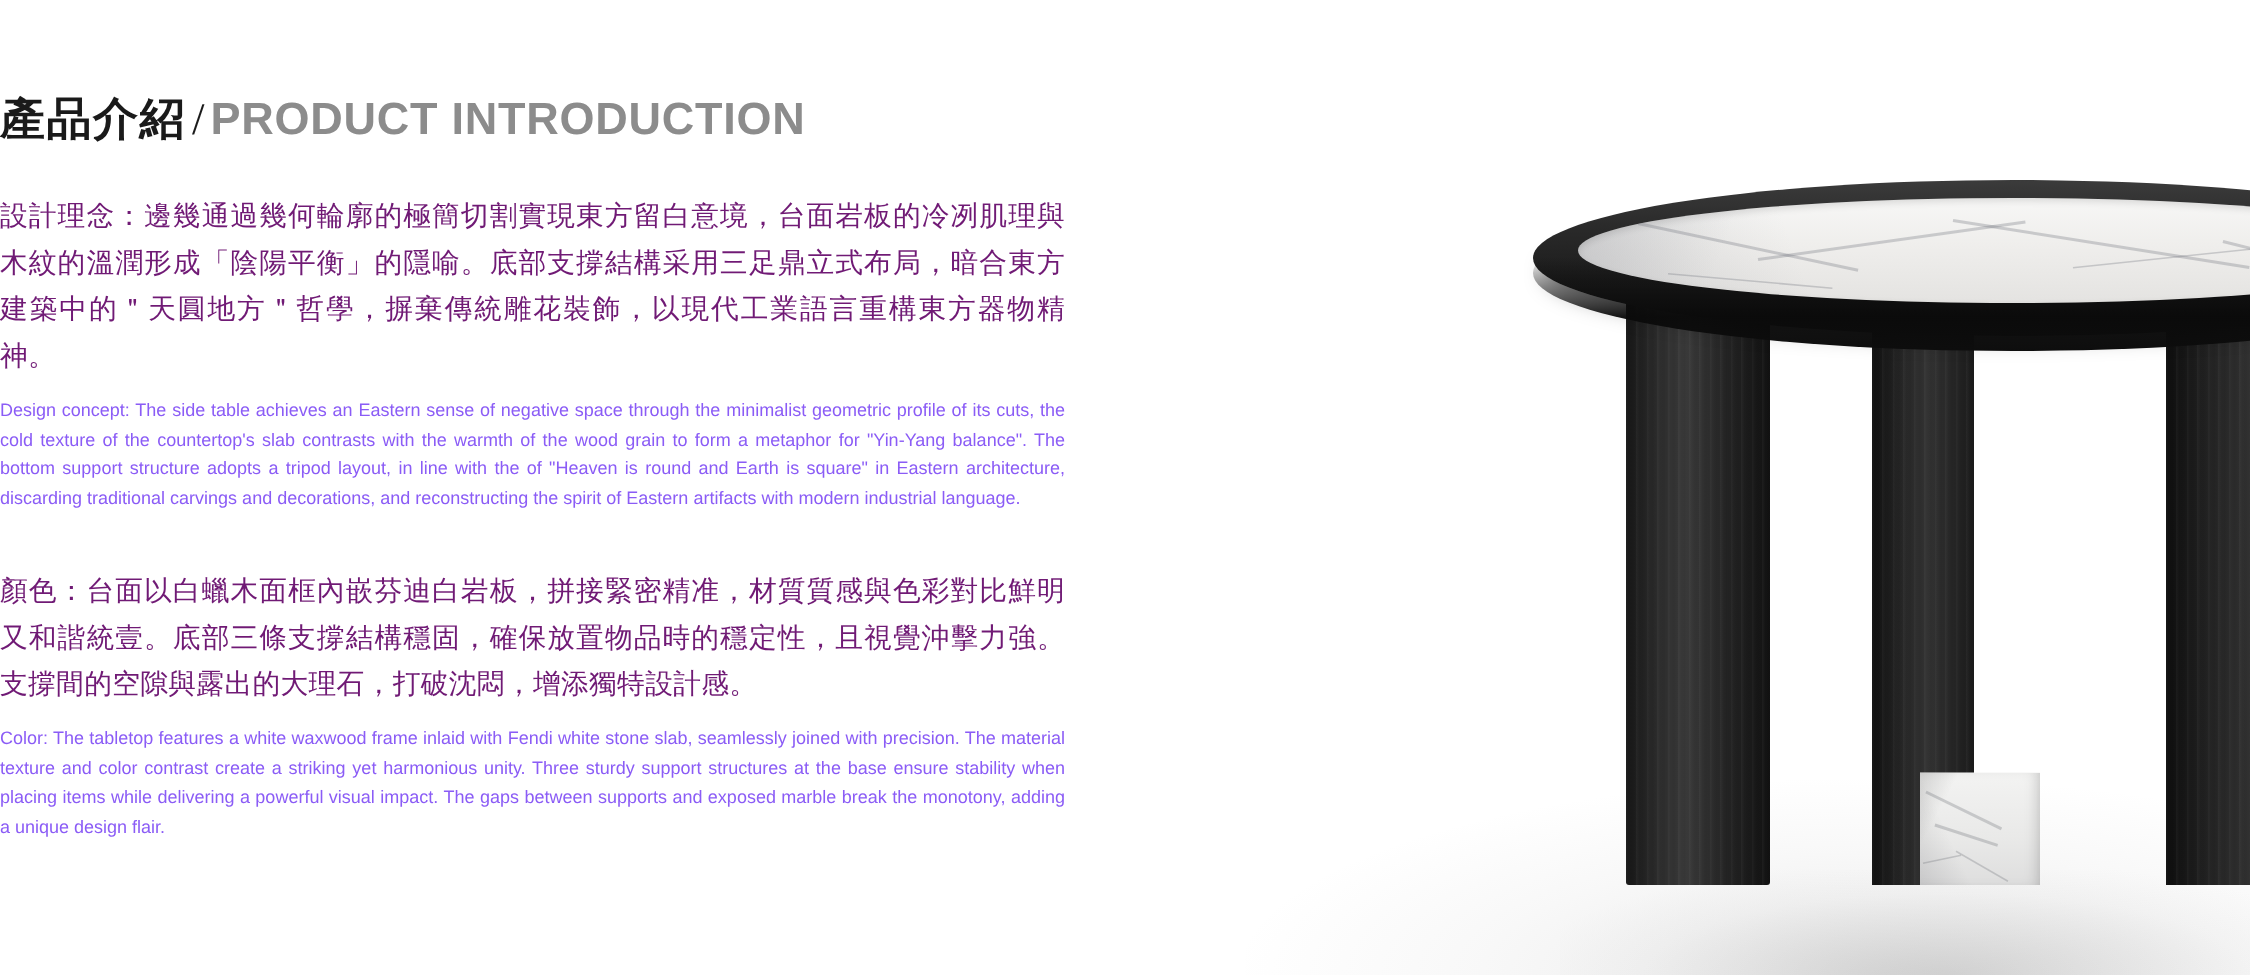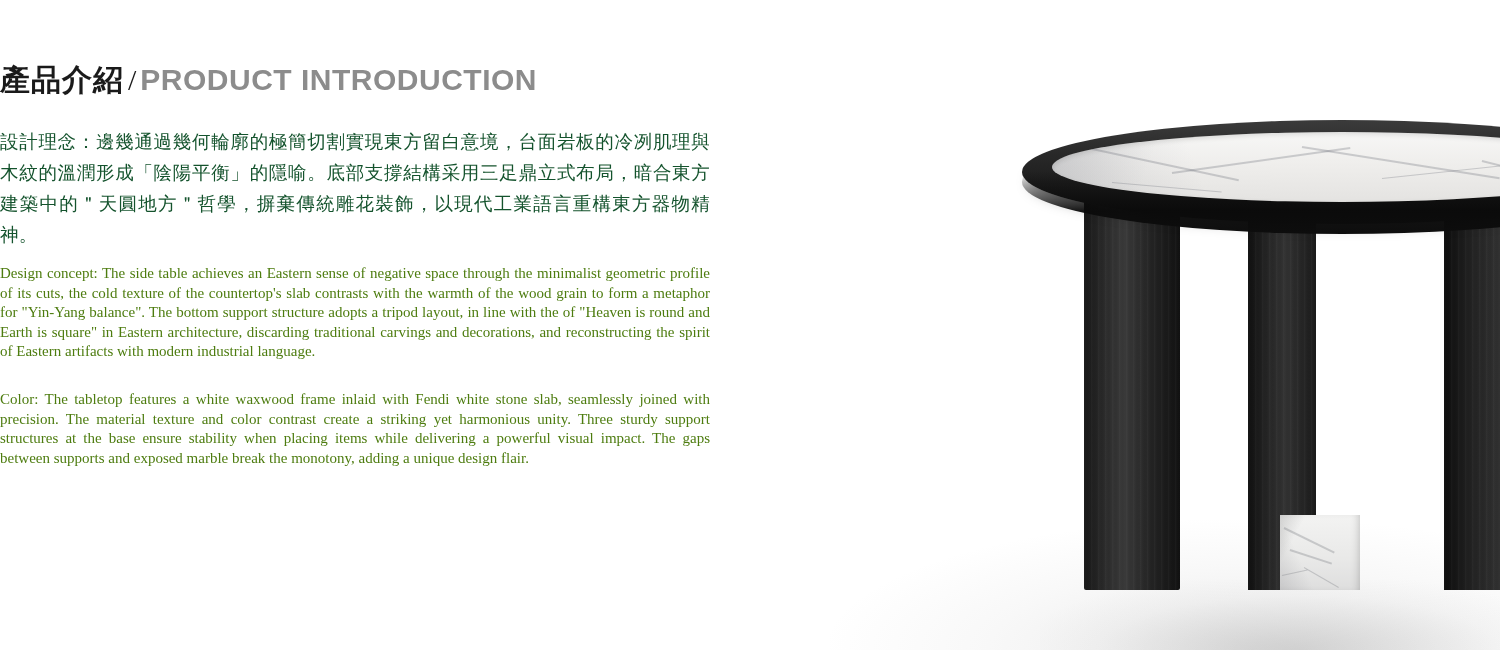--- a/index.html
+++ b/index.html
@@ -59,36 +59,36 @@
   .block {
     position: absolute;
     left: 0px;
     width: 710px;
   }
   .block-1 { top: 128px; }
   .block-2 { top: 378px; }
 
   .para-cn {
     margin: 0;
-    color: #14532d;
+    color: #701a75;
     font-size: 18.5px;
     line-height: 31px;
     text-align: justify;
-    font-family: Liberation Mono, monospace;
+    font-family: Liberation Sans, sans-serif;
     letter-spacing: 0.2px;
   }
 
   .para-en {
     margin: 0;
     margin-top: 12px;
-    color: #4d7c0f;
-    font-size: 15px;
+    color: #8b5cf6;
+    font-size: 12px;
     line-height: 19.6px;
     text-align: justify;
-    font-family: Liberation Serif, serif;
+    font-family: Liberation Sans, sans-serif;
   }
 
   
   .photo {
     position: absolute;
     right: 0;
     top: 0;
     width: 790px;
     height: 650px;
     background: #ffffff;
@@ -253,20 +253,21 @@
     <h1 class="title">
       <span class="cn">產品介紹</span><span class="sep">/</span><span class="en">PRODUCT INTRODUCTION</span>
     </h1>
 
     <div class="block block-1">
       <p class="para-cn">設計理念：邊幾通過幾何輪廓的極簡切割實現東方留白意境，台面岩板的冷冽肌理與木紋的溫潤形成「陰陽平衡」的隱喻。底部支撐結構采用三足鼎立式布局，暗合東方建築中的＂天圓地方＂哲學，摒棄傳統雕花裝飾，以現代工業語言重構東方器物精神。</p>
       <p class="para-en">Design concept: The side table achieves an Eastern sense of negative space through the minimalist geometric profile of its cuts, the cold texture of the countertop's slab contrasts with the warmth of the wood grain to form a metaphor for "Yin-Yang balance". The bottom support structure adopts a tripod layout, in line with the of "Heaven is round and Earth is square" in Eastern architecture, discarding traditional carvings and decorations, and reconstructing the spirit of Eastern artifacts with modern industrial language.</p>
     </div>
 
     <div class="block block-2">
+      <p class="para-cn">顏色：台面以白蠟木面框內嵌芬迪白岩板，拼接緊密精准，材質質感與色彩對比鮮明又和諧統壹。底部三條支撐結構穩固，確保放置物品時的穩定性，且視覺沖擊力強。支撐間的空隙與露出的大理石，打破沈悶，增添獨特設計感。</p>
       <p class="para-en">Color: The tabletop features a white waxwood frame inlaid with Fendi white stone slab, seamlessly joined with precision. The material texture and color contrast create a striking yet harmonious unity. Three sturdy support structures at the base ensure stability when placing items while delivering a powerful visual impact. The gaps between supports and exposed marble break the monotony, adding a unique design flair.</p>
     </div>
 
   </div>
 
   <div class="photo">
     <div class="floor-shadow"></div>
     <div class="floor-shadow-2"></div>
 
     <div class="table-wrap">

